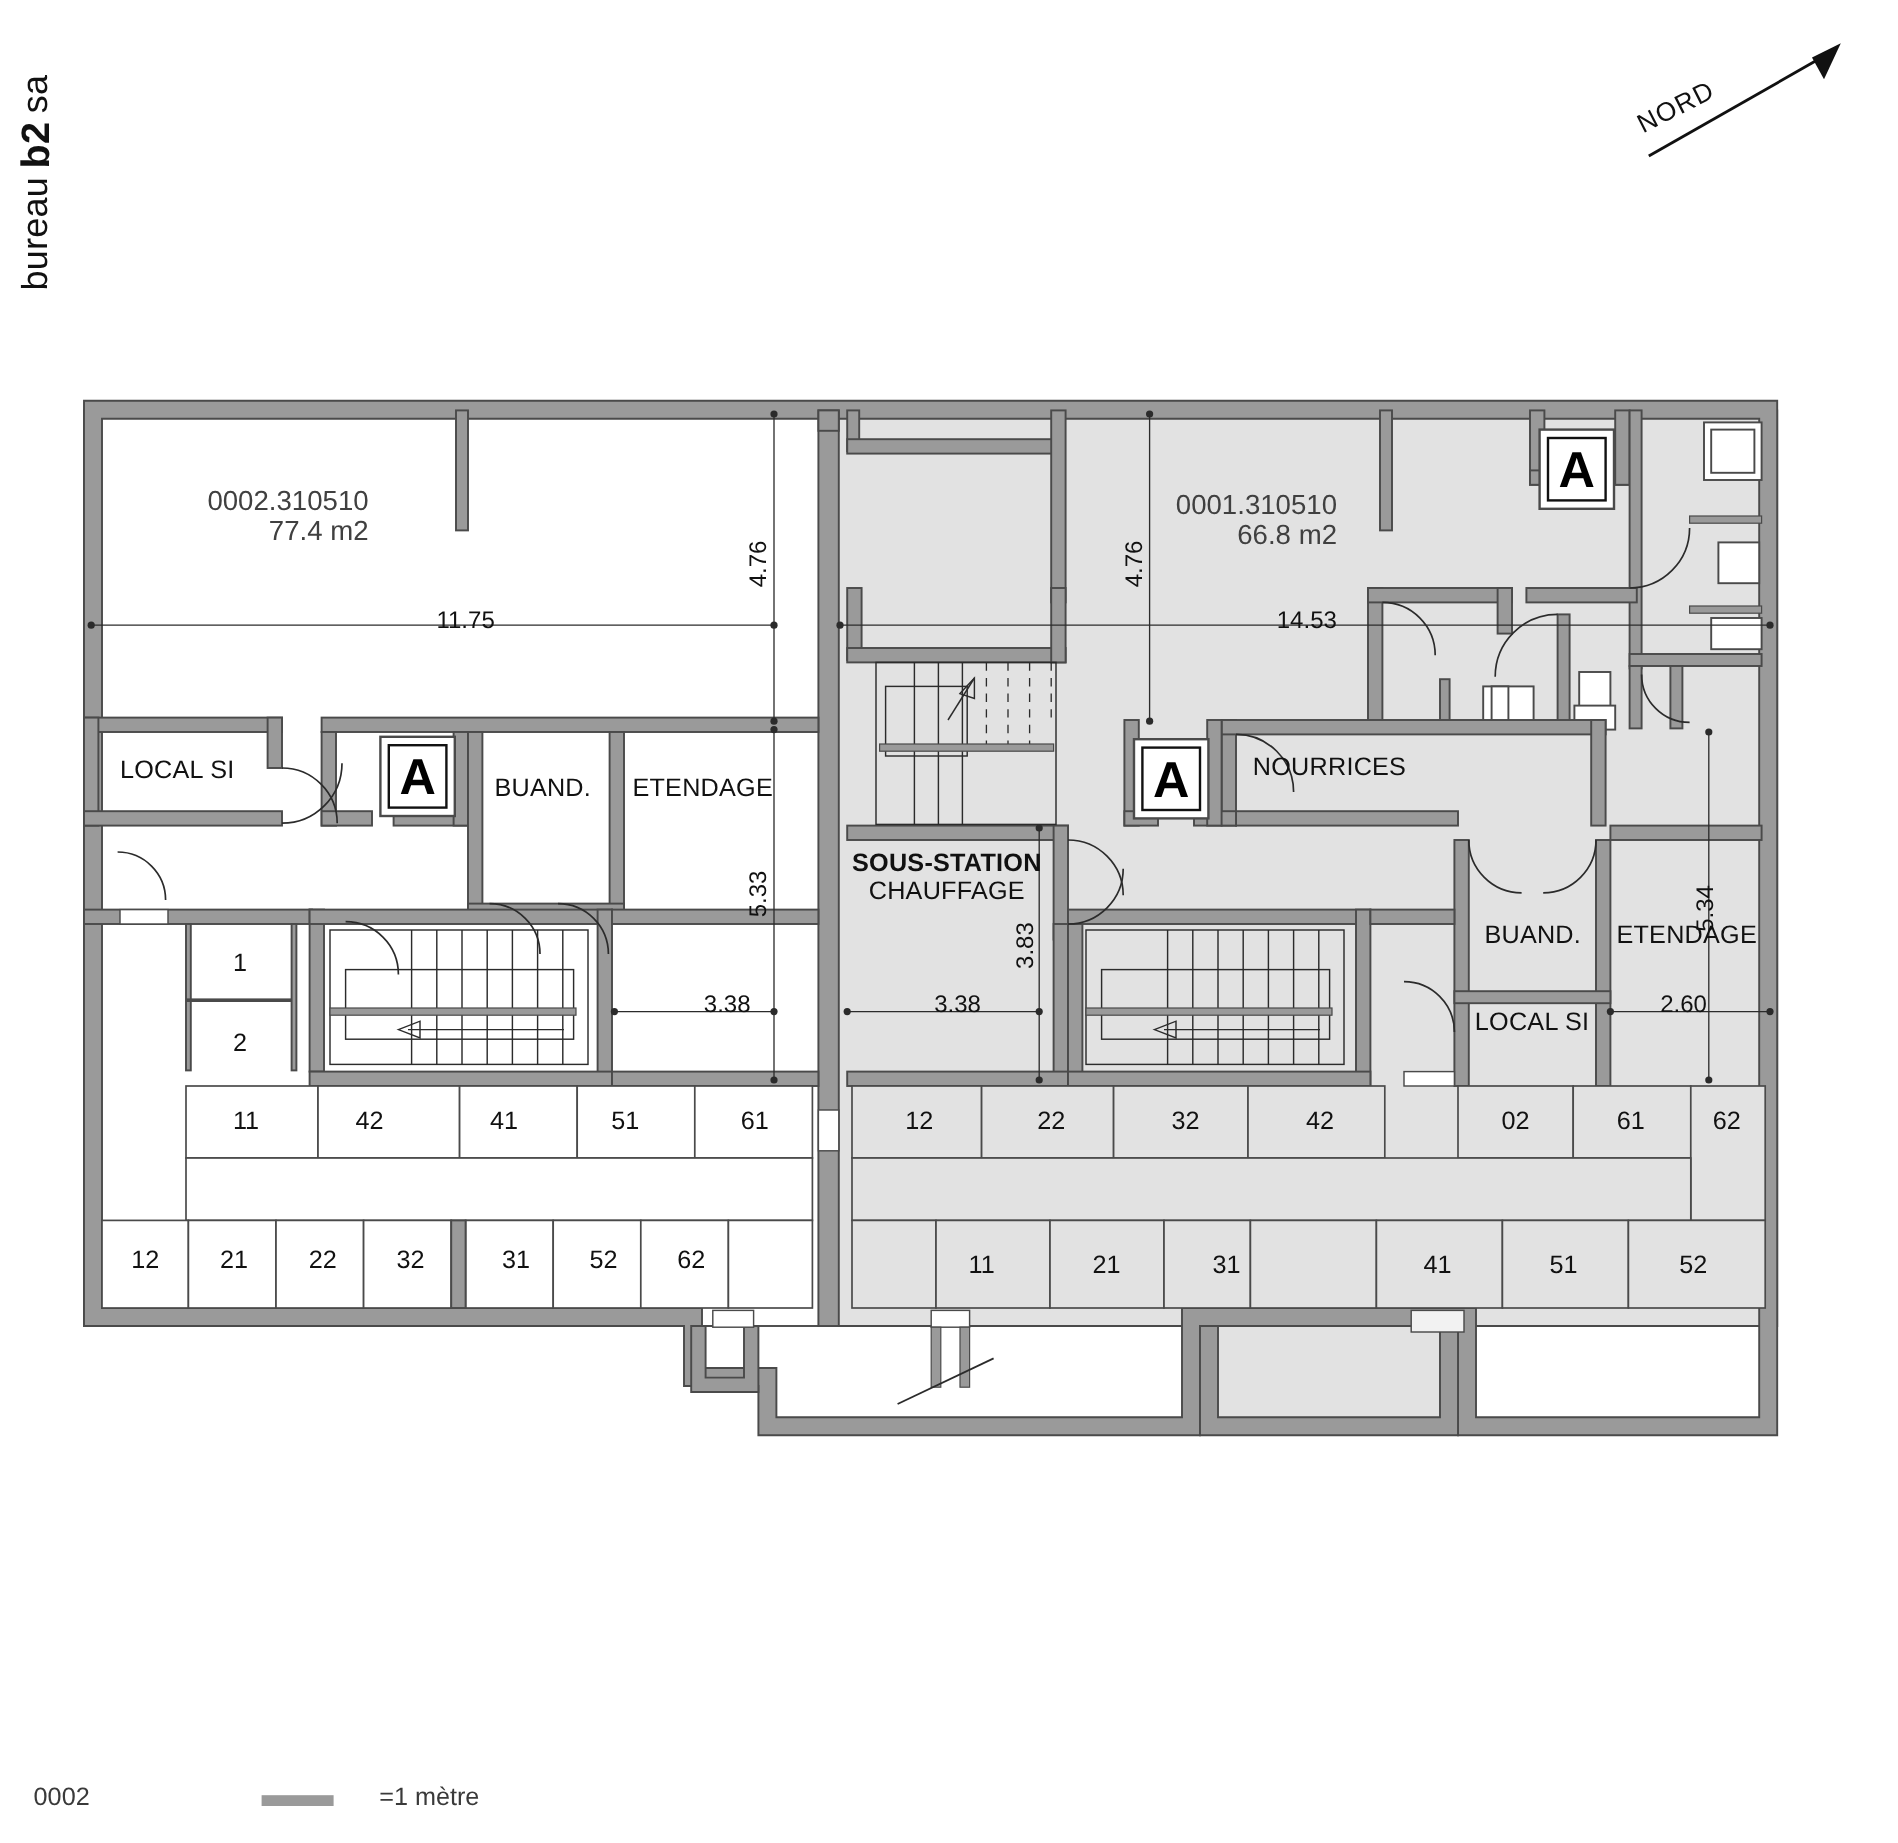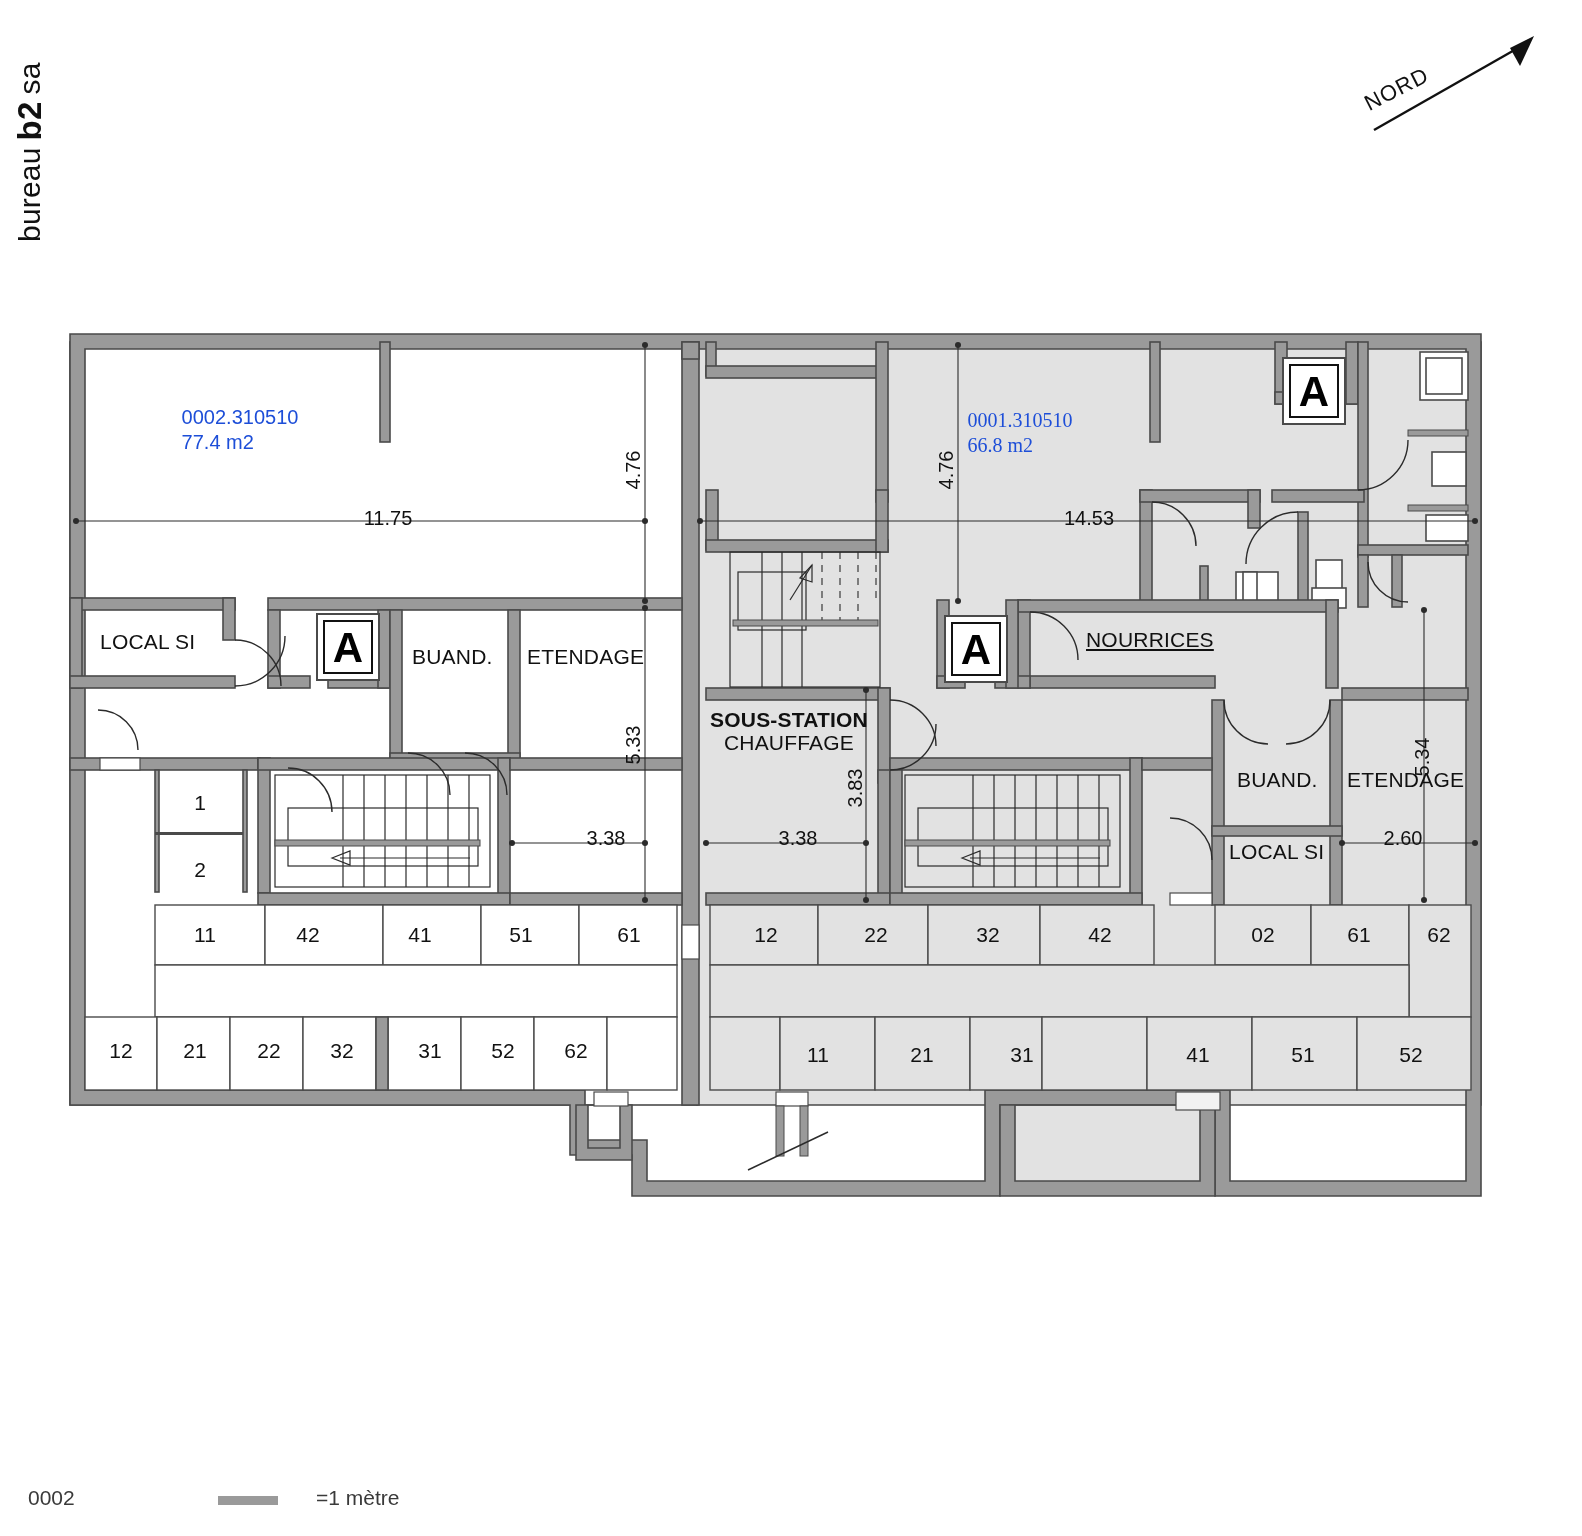--- a/index.html
+++ b/index.html
@@ -28,22 +28,22 @@
   #plan{position:absolute;left:0;top:0;width:1582px;height:1440px;}
   #plan svg{display:block;}
 
   
   .lbl{position:absolute;font-size:21px;color:#111;white-space:nowrap;
        letter-spacing:.2px;pointer-events:none;}
   .lbl.c{transform:translateX(-50%);}
   .dim{position:absolute;font-size:20px;color:#111;white-space:nowrap;}
   .dim.v{transform-origin:center center;transform:translate(-50%,-50%) rotate(-90deg);}
   .dim.h{transform:translate(-50%,-50%);}
-  .aptid{position:absolute;font-size:20px;line-height:25px;text-align:left;
-         transform:translateX(-50%);color:#1d4ed8;white-space:nowrap;}
+  .aptid{position:absolute;font-size:23px;line-height:25px;text-align:right;
+         transform:translateX(-50%);color:#404040;white-space:nowrap;}
   .cell{position:absolute;font-size:21px;transform:translate(-50%,-50%);color:#111;}
   .amark{position:absolute;font-weight:bold;font-size:42px;
          transform:translate(-50%,-50%);color:#000;line-height:1;}
 
   
   #footer{position:absolute;left:0;top:1486px;width:1582px;height:46px;
           font-size:21px;color:#3a3a3a;}
   #footer .fl{position:absolute;top:0;}
   #scalebar{position:absolute;left:218px;top:10px;width:60px;height:9px;
             background:#9a9a9a;}
@@ -408,34 +408,34 @@
   </g>
 </svg>
 </div>
 
 <div>
 
   <div class="aptid" style="left:240px;top:405px;">
     <div>0002.310510</div>
     <div>77.4 m2</div>
   </div>
-  <div class="aptid" style="left:1020px;top:408px;font-family:Liberation Serif, serif;">
+  <div class="aptid" style="left:1047px;top:408px;">
     <div>0001.310510</div>
     <div>66.8 m2</div>
   </div>
 
   <div class="lbl" style="left:100px;top:630px;">LOCAL SI</div>
   <div class="lbl" style="left:412px;top:645px;">BUAND.</div>
   <div class="lbl" style="left:527px;top:645px;">ETENDAGE</div>
   <div class="cell" style="left:200px;top:803px;">1</div>
   <div class="cell" style="left:200px;top:870px;">2</div>
 
   <div class="lbl c" style="left:789px;top:708px;font-weight:bold;">SOUS-STATION</div>
   <div class="lbl c" style="left:789px;top:731px;">CHAUFFAGE</div>
-  <div class="lbl" style="left:1086px;top:628px;text-decoration:underline;">NOURRICES</div>
+  <div class="lbl" style="left:1044px;top:628px;">NOURRICES</div>
   <div class="lbl" style="left:1237px;top:768px;">BUAND.</div>
   <div class="lbl" style="left:1347px;top:768px;">ETENDAGE</div>
   <div class="lbl" style="left:1229px;top:840px;">LOCAL SI</div>
 
   <div class="amark" style="left:348px;top:648px;">A</div>
   <div class="amark" style="left:1314px;top:392px;">A</div>
   <div class="amark" style="left:976px;top:650px;">A</div>
 
   <div class="dim h" style="left:388px;top:518px;">11.75</div>
   <div class="dim v" style="left:633px;top:470px;">4.76</div>

